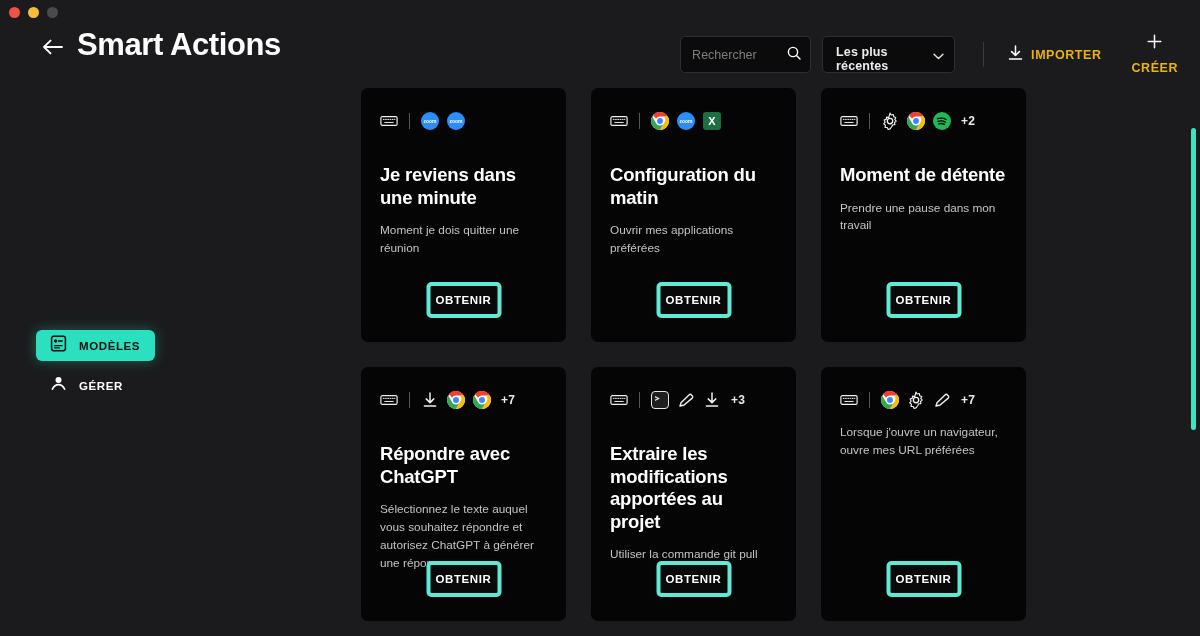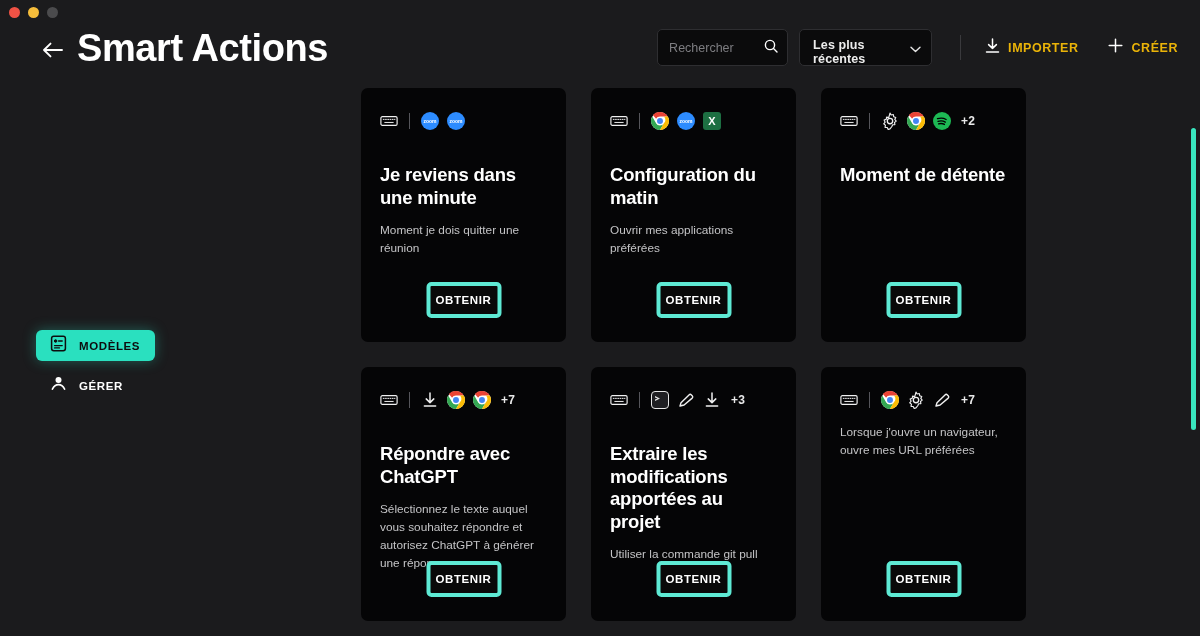--- a/index.html
+++ b/index.html
@@ -27,21 +27,21 @@
   }
   .title-wrap {
     position: absolute; left: 42px; top: 28px;
     display: flex; align-items: center; gap: 14px;
   }
   .back-arrow {
     color: #ffffff; font-size: 21px; line-height: 1;
     display: block; margin-top: 4px; cursor: pointer;
   }
   .page-title {
-    color: #ffffff; font-size: 38px; font-weight: 700;
+    color: #ffffff; font-size: 31px; font-weight: 700;
     letter-spacing: -0.4px; line-height: 1.1;
   }
 
   .header-right {
     position: absolute; right: 18px; top: 29px;
     display: flex; align-items: center; gap: 0;
   }
   .search-box {
     width: 131px; height: 37px; background: #0b0b0c;
     border: 1px solid #2e2e31; border-radius: 5px;
@@ -59,21 +59,21 @@
     border: 1px solid #2e2e31; border-radius: 5px;
     display: flex; align-items: center; justify-content: space-between;
     padding: 0 10px 0 13px; margin-left: 11px; cursor: pointer;
   }
   .sort-label { color: #ececec; font-size: 12.5px; font-weight: 600; letter-spacing: .1px; margin-top: 8px; }
   .vdiv { width: 1px; height: 25px; background: #3a3a3d; margin: 0 20px 0 28px; }
   .hbtn {
     display: flex; align-items: center; gap: 8px; cursor: pointer;
     color: #eab308; padding: 5px 4px;
   }
-  .hbtn + .hbtn { margin-left: 22px; }
+  .hbtn + .hbtn { margin-left: 22px; flex-direction: column; }
   .hbtn-label { font-size: 12.5px; font-weight: 700; letter-spacing: .55px; }
 
   
   .sidebar {
     position: absolute; left: 36px; top: 330px; width: 200px;
   }
   .side-item {
     display: flex; align-items: center; gap: 12px;
     height: 31px; padding: 0 15px 0 14px; border-radius: 6px;
     cursor: pointer; width: fit-content; min-width: 98px;
@@ -323,20 +323,21 @@
       </span>
       <span class="appicon">
         <svg width="18" height="18" viewBox="0 0 20 20">
           <circle cx="10" cy="10" r="10" fill="#1db954"></circle>
           <path d="M5 7.4c3.4-1 7-0.7 9.6 0.9M5.6 10.4c2.8-0.8 5.9-0.5 8.1 0.8M6.2 13.2c2.3-0.6 4.7-0.4 6.5 0.6" stroke="#000000" stroke-width="1.5" stroke-linecap="round" fill="none"></path>
         </svg>
       </span>
       <span class="plusn">+2</span>
     </div>
     <div class="card-title">Moment de détente</div>
+    <div class="card-desc">Prendre une pause dans mon travail</div>
     <button class="get-btn">OBTENIR</button>
   </div>
 
   <div class="card">
     <div class="card-icons">
       <span class="sq-icon">
         <svg width="18" height="18" viewBox="0 0 20 14" fill="none">
           <rect x="1" y="2.2" width="18" height="9.6" rx="1.6" stroke="#f0f0f0" stroke-width="1.3"></rect>
           <path d="M3.6 5.2h1M6.1 5.2h1M8.6 5.2h1M11.1 5.2h1M13.6 5.2h1M16.1 5.2h.5M5.3 8.6h9.4" stroke="#f0f0f0" stroke-width="1.1" stroke-linecap="round"></path>
         </svg>

